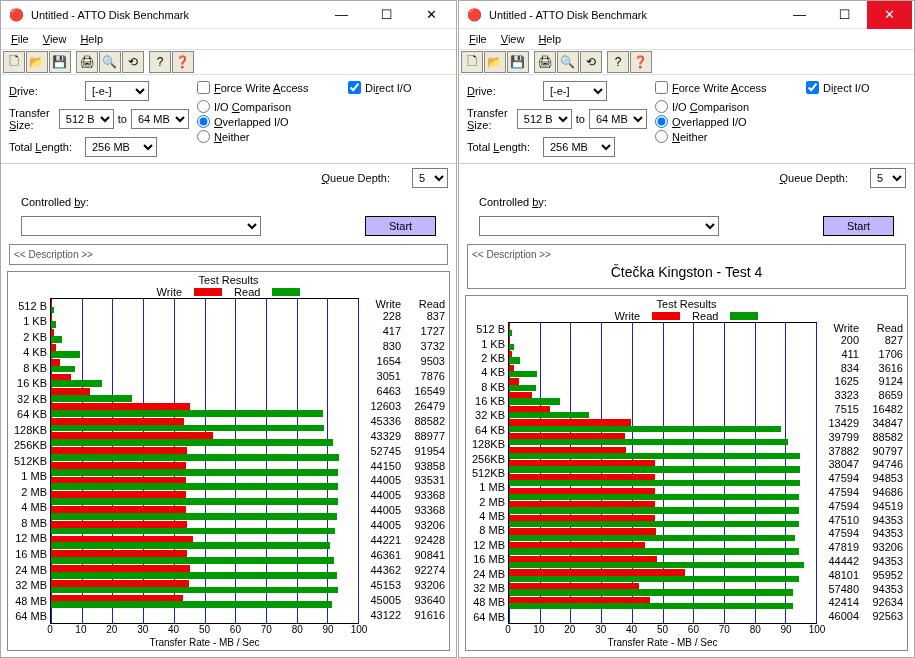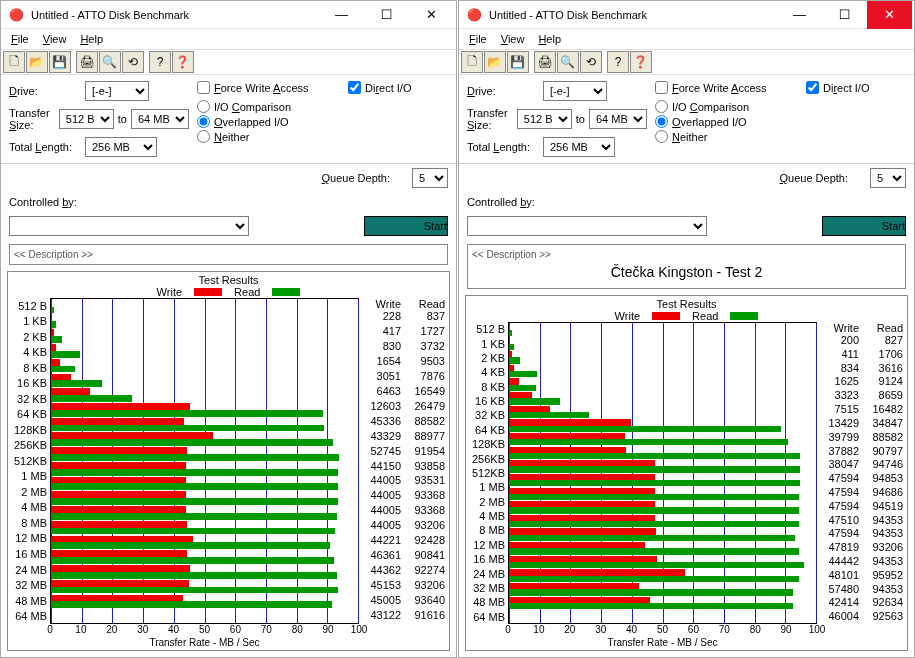--- a/index.html
+++ b/index.html
@@ -25,23 +25,23 @@
   .lbl u{text-decoration:underline}
   select,input[type=text]{height:20px;border:1px solid #7a7a7a;background:#fff;font-size:11px;padding:0 2px}
   .drive-sel{width:64px}
   .ts-sel{width:58px}
   .tl-sel{width:72px}
   .qd-sel{width:36px}
   .cb{display:flex;align-items:center;gap:4px}
   input[type=checkbox],input[type=radio]{margin:0}
   .radio-group{display:flex;flex-direction:column;gap:2px;border:none;padding:0}
   .qd-row{display:flex;justify-content:flex-end;align-items:center;gap:22px;padding:4px 8px}
-  .ctrl-row{display:flex;align-items:center;padding:4px 8px;gap:6px}
+  .ctrl-row{display:flex;align-items:center;padding:4px 20px;gap:6px}
   .ctrl-sel{width:240px}
-  .start-btn{margin-left:auto;width:84px;height:20px;border:1px solid #000;background:#0f766e;text-align:right}
+  .start-btn{margin-left:auto;width:71px;height:20px;border:1px solid #000;background:#c4b5fd;text-align:center}
   .desc{margin:4px 8px;border:1px solid #888;padding:4px}
   .desc-hdr{font-size:10px;color:#555}
   .desc-val{text-align:center;font-size:14px;padding:4px 0}
   .results{flex:1;margin:2px 6px 6px 6px;border:1px solid #888;padding:2px;position:relative;display:flex;flex-direction:column}
   .res-title{text-align:center;font-size:11px}
   .legend{display:flex;justify-content:center;gap:12px;align-items:center}
   .swatch{display:inline-block;width:28px;height:8px}
   .sw-write{background:#e00}
   .sw-read{background:#090}
   .chart-wrap{flex:1;display:flex}
@@ -461,21 +461,21 @@
     </div>
   <div class="ctrl-row">
     <span>Controlled <u>b</u>y:</span>
   </div>
   <div class="ctrl-row">
     <select class="ctrl-sel"><option></option></select>
     <button class="start-btn">Start</button>
   </div>
   <div class="desc">
     <div class="desc-hdr">&lt;&lt; Description &gt;&gt;</div>
-    <div class="desc-val">Čtečka Kingston - Test 2</div>
+    <div class="desc-val">Čtečka Kingston - Test 4</div>
   </div>
   <div class="results">
     <div class="res-title">Test Results</div>
     <div class="legend">
       <span>Write</span>
         <span class="swatch sw-write"></span>
       <span>Read</span>
         <span class="swatch sw-read"></span>
     </div>
     <div class="chart-wrap">

